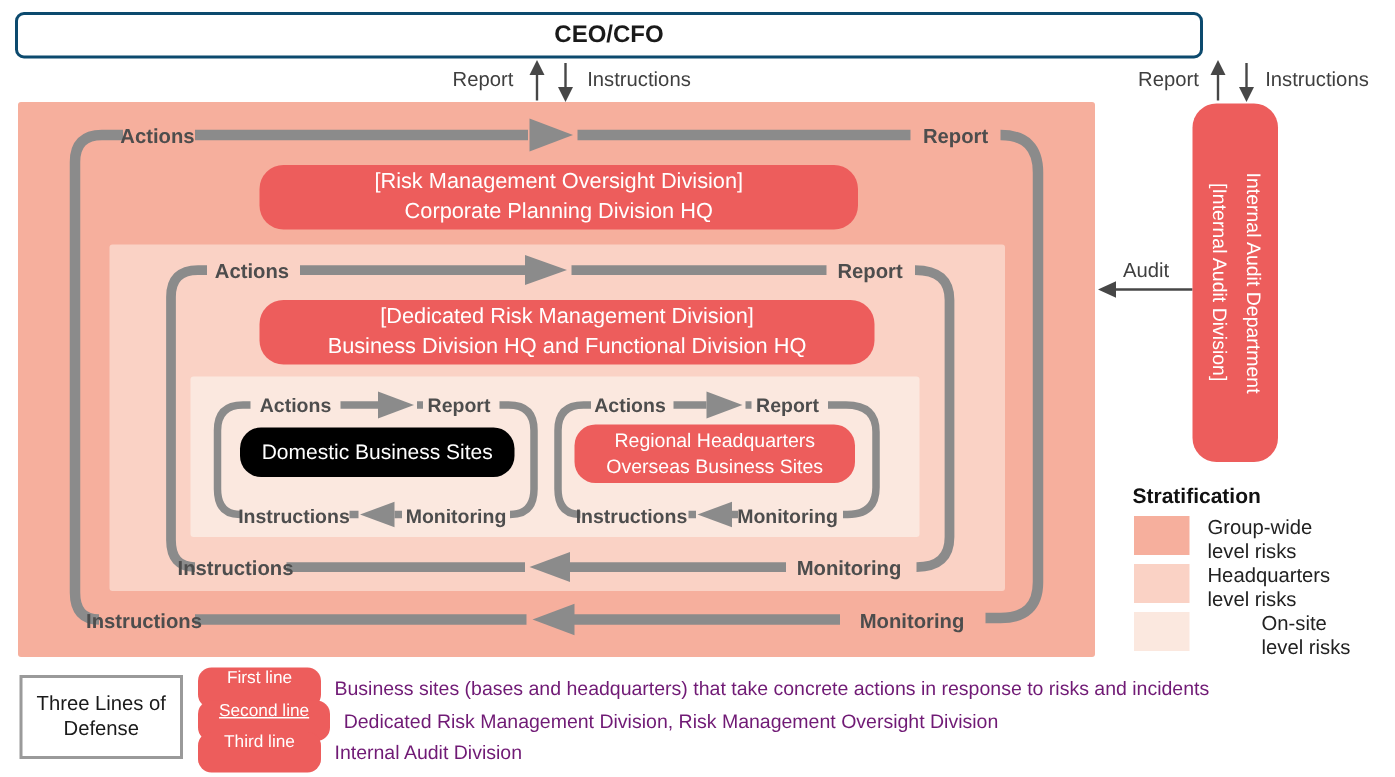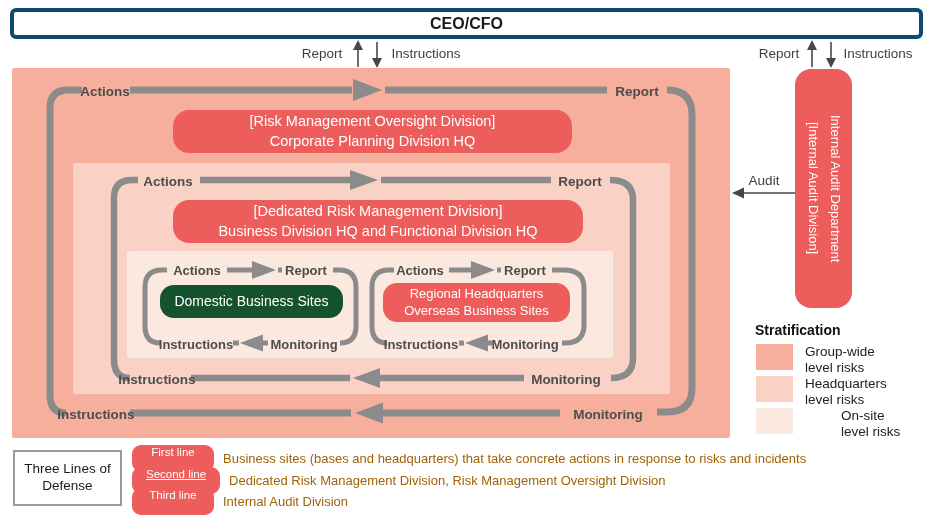--- a/index.html
+++ b/index.html
@@ -2,22 +2,22 @@
 <html><head>
 <meta charset="utf-8">
 <style>
   * { margin:0; padding:0; box-sizing:border-box; }
   html,body { background:#ffffff; }
   body { font-family:"Liberation Sans", sans-serif; }
   .stage { position:relative; width:930px; height:518px; background:#ffffff; overflow:hidden; }
   .abs { position:absolute; }
 
   
-  .ceo-box { left:10px; top:8px; width:913px; height:31px; background:#ffffff;
-             border:4px solid #0c4a6e; border-radius:6px; display:flex; align-items:center;
+  .ceo-box { left:10px; top:8px; width:792px; height:31px; background:#ffffff;
+             border:2px solid #0c4a6e; border-radius:6px; display:flex; align-items:center;
              justify-content:center; font-size:16px; font-weight:700; color:#1a1a1a; }
 
   
   .level-box { border-radius:2px; }
   .outer-box  { left:12px;  top:68px;  width:718px; height:370px; background:#F6AF9D; }
   .hq-box     { left:73px;  top:163px; width:597px; height:231px; background:#FAD2C5; }
   .onsite-box { left:127px; top:251px; width:486px; height:107px; background:#FBE8DF; }
 
   
   .red-box { background:#ED5D5C; color:#ffffff; border-radius:16px; display:flex;
@@ -58,21 +58,21 @@
   .strat-row-3 { left:756px; top:408px;gap:48px; }
 
   
   .tld-box { left:13px; top:450px; width:109px; height:56px; background:#ffffff;
              border:2px solid #9a9a9a; display:flex; flex-direction:column; align-items:center;
              justify-content:center; font-size:13.5px; color:#1a1a1a; line-height:1.25; text-align:center; }
   .tld-row { left:132px; height:17px; display:flex; align-items:center; gap:9px; }
   .tld-row-1 { top:450px; } .tld-row-2 { top:472px; } .tld-row-3 { top:493px; }
   .pill { background:#ED5D5C; color:#ffffff; border-radius:9px; font-size:11.5px;
           padding:1px 14px 14px; white-space:nowrap; min-width:82px; text-align:center; }
-  .tld-desc { font-size:13px; color:#a16207; white-space:nowrap; }
+  .tld-desc { font-size:13px; color:#701a75; white-space:nowrap; }
 </style>
 </head>
 <body>
 
 <div class="stage">
 
   <div class="abs ceo-box">
     <span>CEO/CFO</span>
   </div>
 
@@ -170,21 +170,21 @@
   <span class="abs flow-label inner" style="left:525px; top:344px;">Monitoring</span>
 
   <div class="abs red-box red-box-1" style="background: rgb(237, 93, 92); align-items: center;">
     <span>[Risk Management Oversight Division]</span>
     <span>Corporate Planning Division HQ</span>
   </div>
   <div class="abs red-box red-box-2" style="background: rgb(237, 93, 92);">
     <span>[Dedicated Risk Management Division]</span>
     <span>Business Division HQ and Functional Division HQ</span>
   </div>
-  <div class="abs red-box red-box-3" style="background: #14532d;">
+  <div class="abs red-box red-box-3" style="background: #000000;">
     <span>Domestic Business Sites</span>
   </div>
   <div class="abs red-box red-box-4" style="background: rgb(237, 93, 92);">
     <span>Regional Headquarters</span>
     <span>Overseas Business Sites</span>
   </div>
 
   <div class="abs audit-box" style="background: rgb(237, 93, 92);">
     <div class="vtext">
       <div>[Internal Audit Division]</div>

